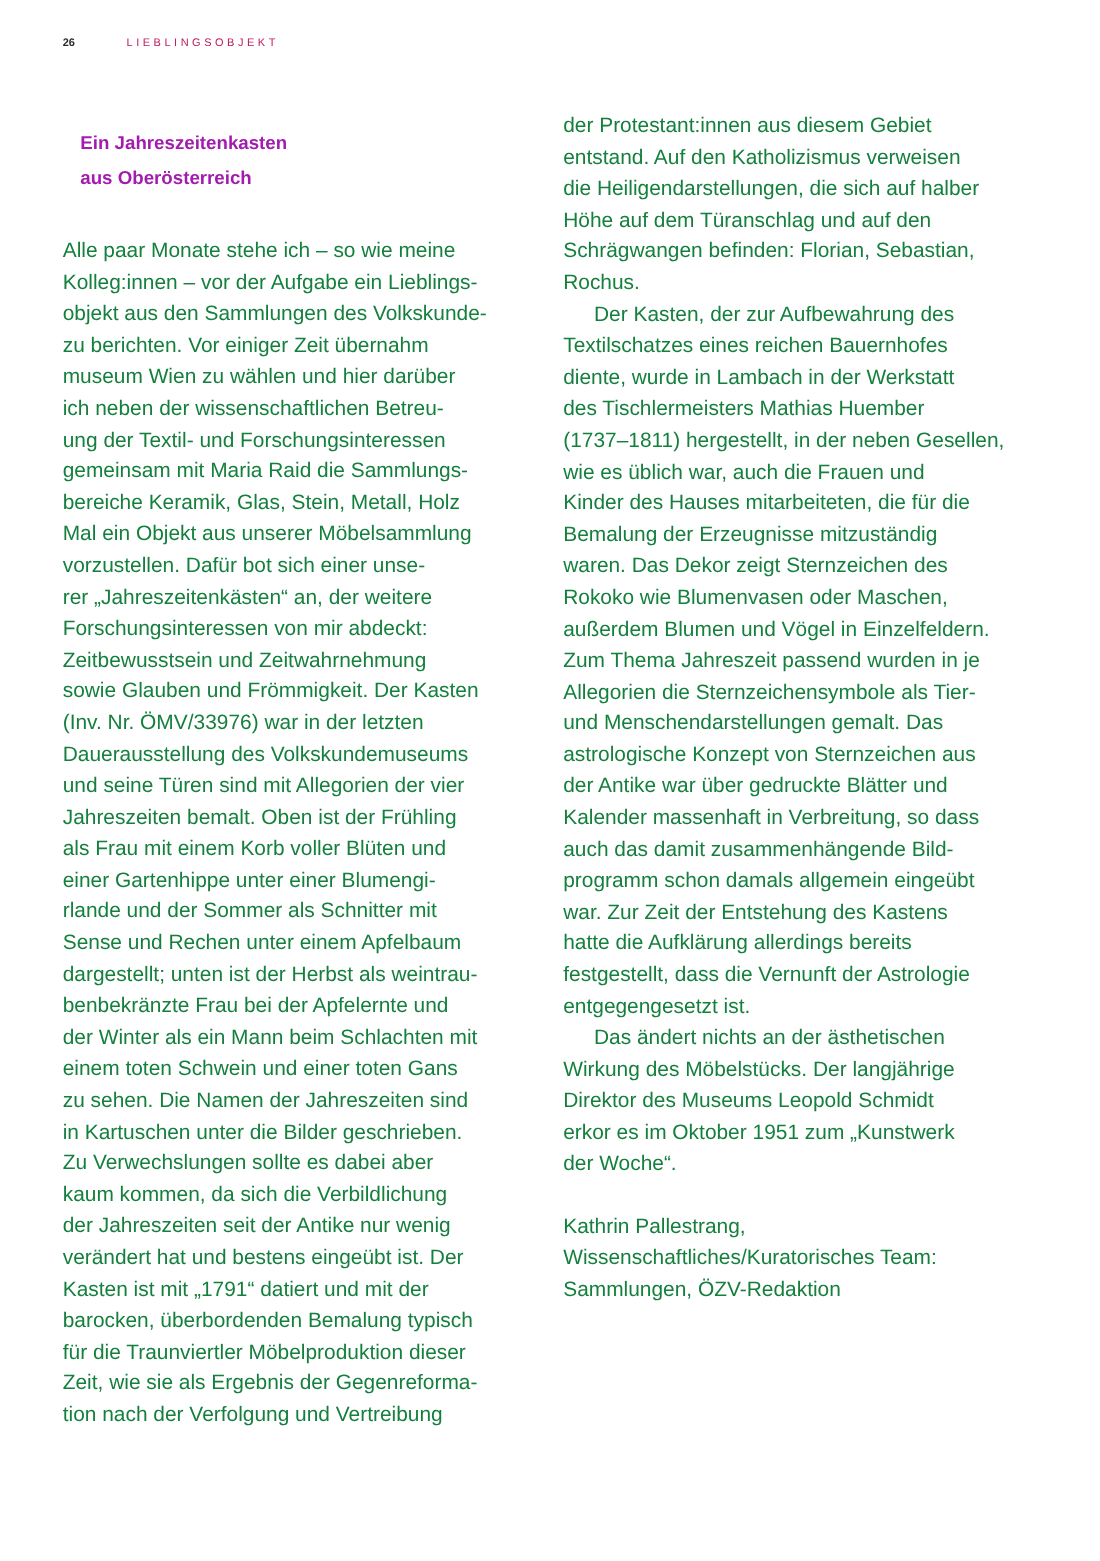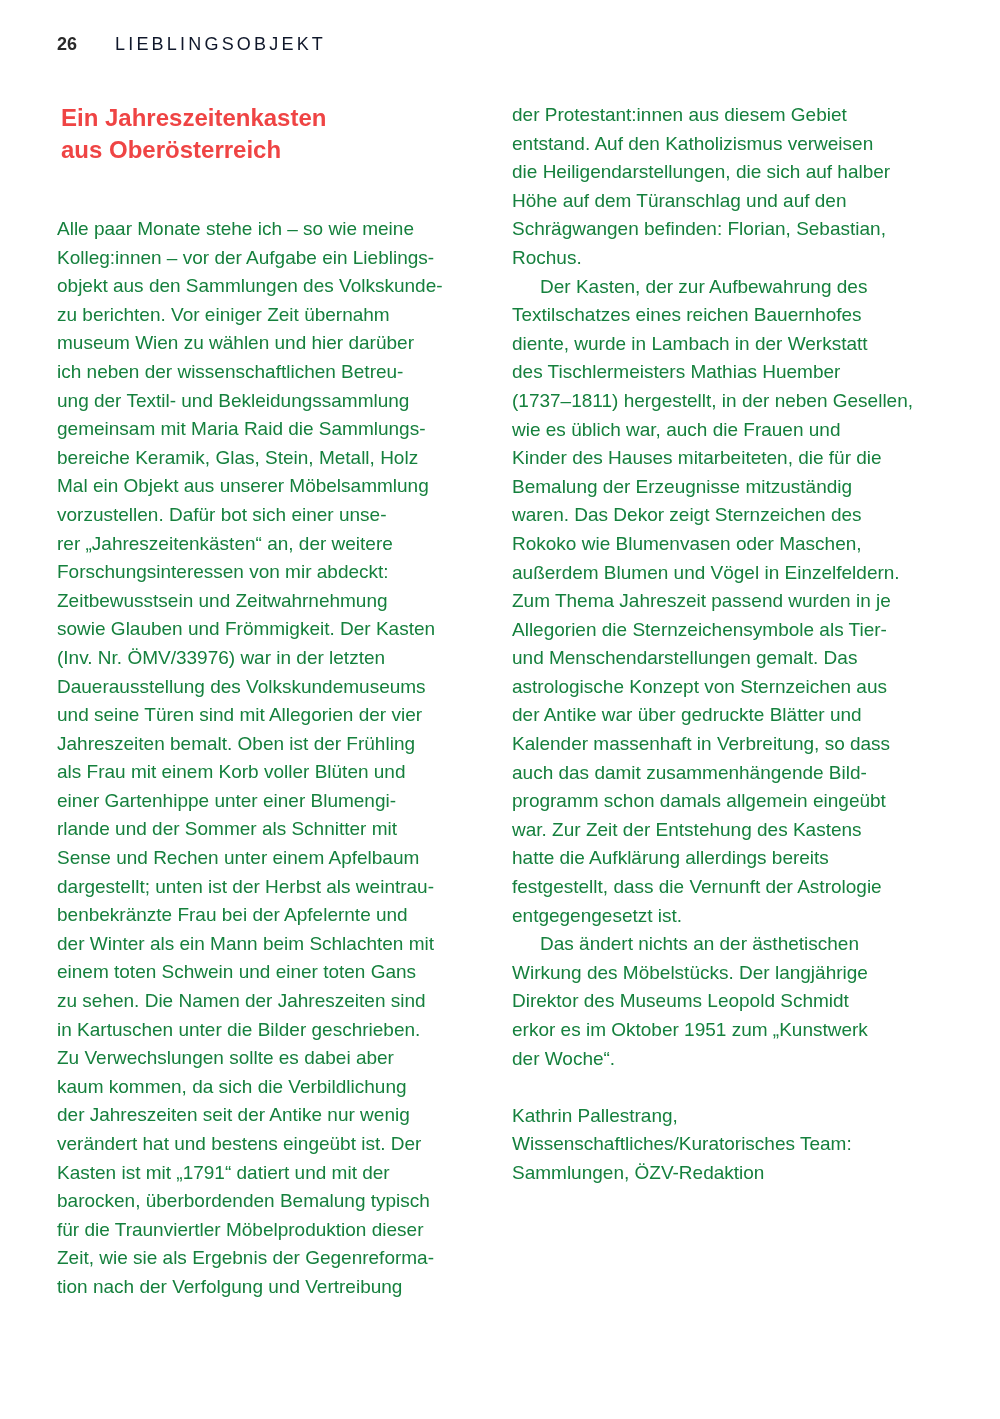--- a/index.html
+++ b/index.html
@@ -14,42 +14,42 @@
       overflow: hidden;
       color: #2a2a2a;
       font-family: "Liberation Sans", "DejaVu Sans", sans-serif;
     }
     .running-head {
       position: absolute;
       left: 57px;
       top: 34px;
       display: flex;
       align-items: flex-start;
-      font-size: 18px;
+      font-size: 10px;
       color: #2a2a2a;
     }
     .page-number {
       font-weight: bold;
       width: 58px;
     }
     .section-name {
       letter-spacing: 3.2px;
       font-weight: normal;
-      color: #0f172a;
+      color: #be185d;
     }
     .title {
       position: absolute;
       left: 57px;
       top: 98px;
       width: 420px;
-      margin: 4px;
-      font-size: 24px;
+      margin: 16px;
+      font-size: 17px;
       line-height: 32px;
       font-weight: bold;
-      color: #ef4444;
+      color: #a21caf;
     }
     .title span { display: block; }
     .column {
       position: absolute;
       width: 440px;
       font-size: 19px;
       line-height: 28.6px;
       color: #15803d;
     }
     .col-left { left: 57px; top: 215px; }
@@ -74,21 +74,21 @@
   <span>aus Oberösterreich</span>
 </h1>
 
 <div class="column col-left" id="col-left">
     <span class="line">Alle paar Monate stehe ich – so wie meine</span>
     <span class="line">Kolleg:innen – vor der Aufgabe ein Lieblings-</span>
     <span class="line">objekt aus den Sammlungen des Volkskunde-</span>
     <span class="line">zu berichten. Vor einiger Zeit übernahm</span>
     <span class="line">museum Wien zu wählen und hier darüber</span>
     <span class="line">ich neben der wissenschaftlichen Betreu-</span>
-    <span class="line">ung der Textil- und Bekleidungssammlung</span>
+    <span class="line">ung der Textil- und Forschungsinteressen</span>
     <span class="line">gemeinsam mit Maria Raid die Sammlungs-</span>
     <span class="line">bereiche Keramik, Glas, Stein, Metall, Holz</span>
     <span class="line">Mal ein Objekt aus unserer Möbelsammlung</span>
     <span class="line">vorzustellen. Dafür bot sich einer unse-</span>
     <span class="line">rer „Jahreszeitenkästen“ an, der weitere</span>
     <span class="line">Forschungsinteressen von mir abdeckt:</span>
     <span class="line">Zeitbewusstsein und Zeitwahrnehmung</span>
     <span class="line">sowie Glauben und Frömmigkeit. Der Kasten</span>
     <span class="line">(Inv. Nr. ÖMV/33976) war in der letzten</span>
     <span class="line">Dauerausstellung des Volkskundemuseums</span>

